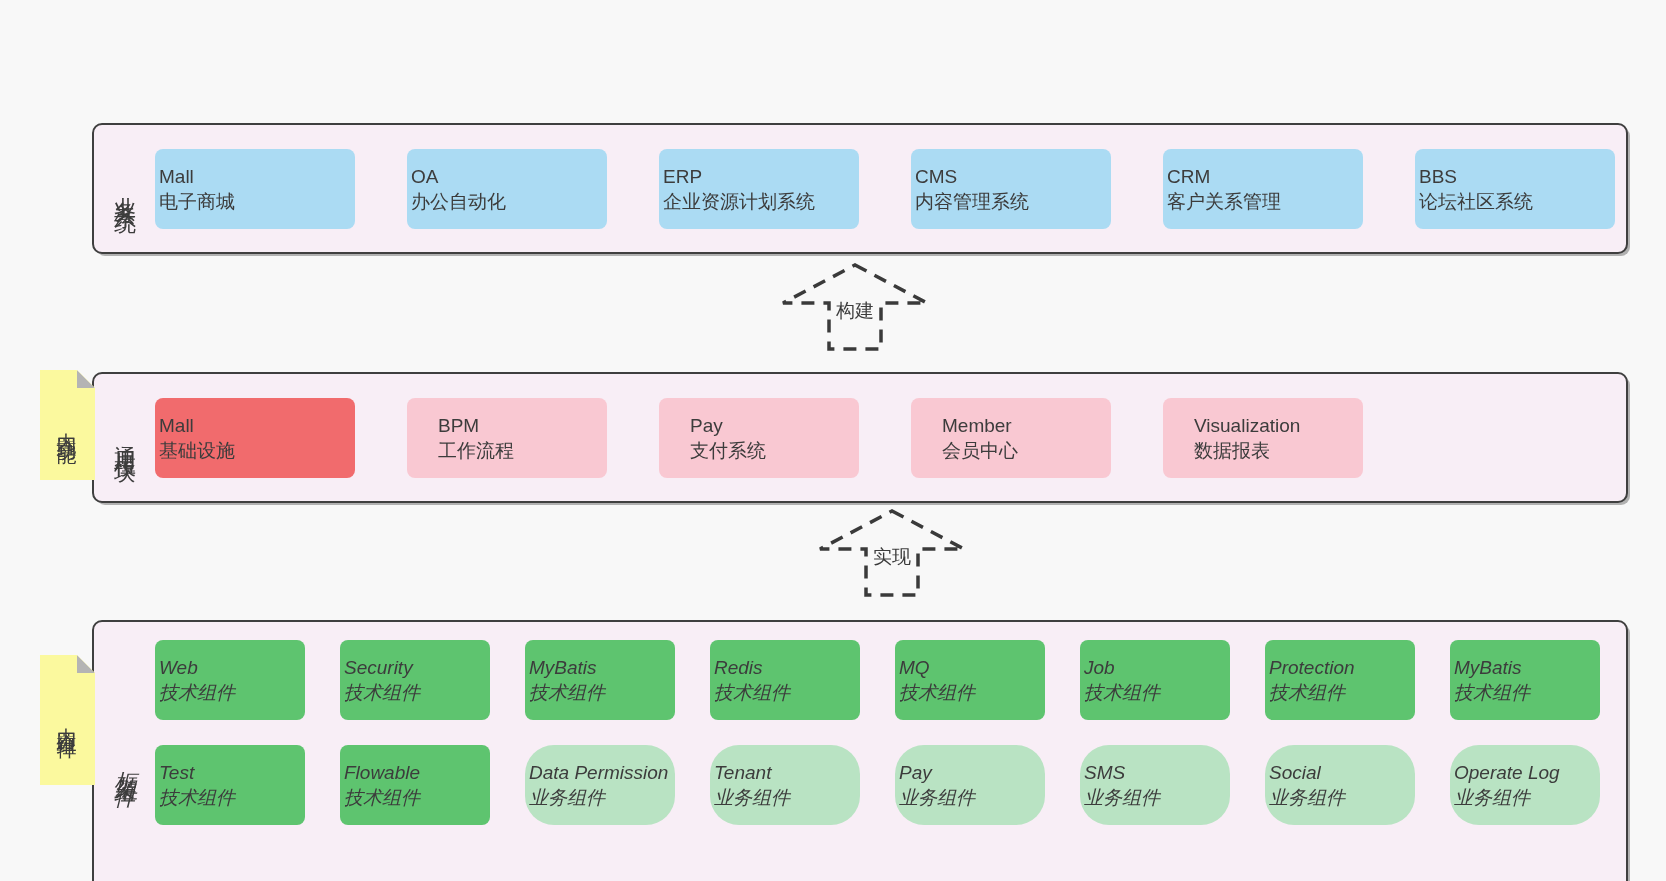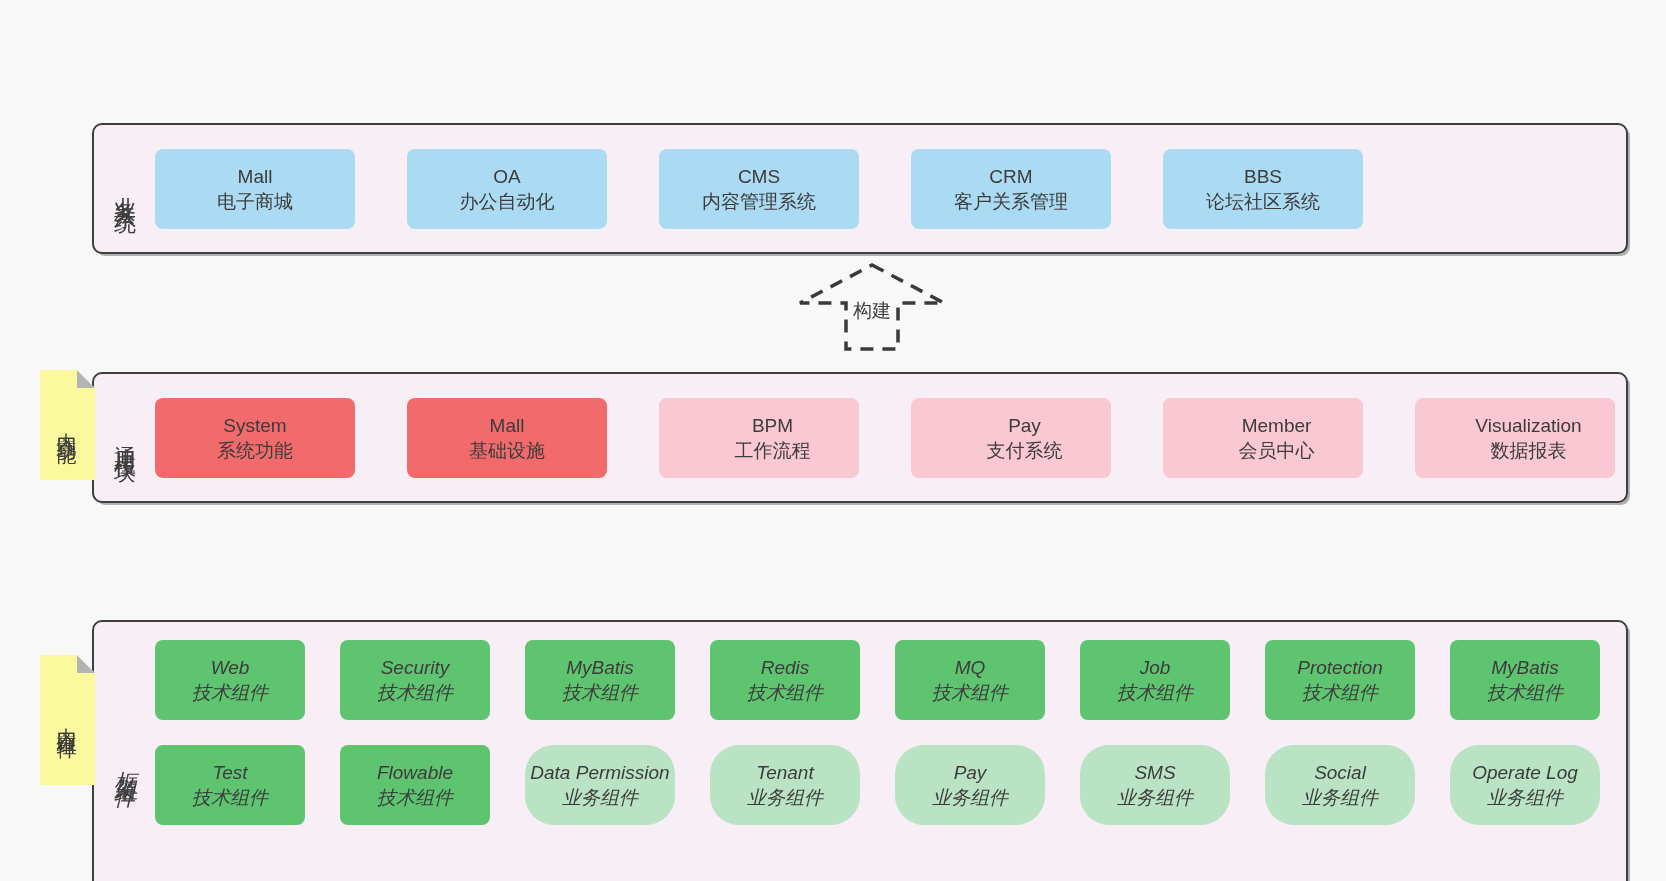--- a/index.html
+++ b/index.html
@@ -26,33 +26,33 @@
     font-size:22px;letter-spacing:5px;color:var(--text,#3c3c3c);
   }
   .boxes-row{
     position:absolute;left:61px;right:13px;top:0;bottom:0;
     display:flex;align-items:center;gap:52px;
   }
   .rows{position:absolute;left:61px;top:18px;display:flex;flex-direction:column;gap:25px;}
   .grid-row{display:flex;gap:35px;}
   .box{
     border-radius:8px;display:flex;flex-direction:column;
-    align-items:center;justify-content:center;text-align:center;
+    align-items:flex-start;justify-content:center;text-align:center;
     font-size:19px;line-height:25px;color:var(--text,#3c3c3c);
     box-sizing:border-box;padding:2px 4px;
   }
   .box-lg{width:200px;height:80px;flex:0 0 auto;}
   .box-sm{width:150px;height:80px;flex:0 0 auto;}
   .c-blue{background:var(--blue,#abdbf3);}
   .c-red{background:var(--red,#f16b6d);}
   .c-pink{background:var(--pink,#f9c8d2);padding-left:31px;}
   .c-green{background:var(--green,#5ec46f);}
   .c-lightgreen{background:var(--light-green,#b9e3c3);border-radius:29px;}
   .arrow{position:absolute;width:150px;height:90px;}
-  .arrow-build{left:797px;top:262px;}
+  .arrow-build{left:780px;top:262px;}
   .arrow-implement{left:817px;top:508px;}
   .arrow svg{display:block;width:100%;height:100%;}
   .arrow-label{
     position:absolute;left:50%;top:36px;transform:translateX(-50%);
     font-size:19px;background:var(--page-bg,#f8f8f8);
     padding:0 3px;white-space:nowrap;color:var(--text,#3c3c3c);
   }
   .sticky{
     position:absolute;left:40px;width:55px;z-index:5;
     background:var(--sticky-yellow,#fbf99e);
@@ -79,20 +79,24 @@
     <div class="boxes-row">
       <div class="box box-lg c-blue">
         <div>Mall</div>
         <div>电子商城</div>
       </div>
       <div class="box box-lg c-blue">
         <div>OA</div>
         <div>办公自动化</div>
       </div>
       <div class="box box-lg c-blue">
+        <div>ERP</div>
+        <div>企业资源计划系统</div>
+      </div>
+      <div class="box box-lg c-blue">
         <div>CMS</div>
         <div>内容管理系统</div>
       </div>
       <div class="box box-lg c-blue">
         <div>CRM</div>
         <div>客户关系管理</div>
       </div>
       <div class="box box-lg c-blue">
         <div>BBS</div>
         <div>论坛社区系统</div>
@@ -104,24 +108,20 @@
     <svg viewBox="0 0 150 90">
       <path d="M75 3 L147 41 L101 41 L101 87 L49 87 L49 41 L3 41 Z" fill="none" stroke="#3a3a3a" stroke-width="3.5" stroke-dasharray="13 9"></path>
     </svg>
     <span class="arrow-label">构建</span>
   </div>
 
   <div class="layer layer-modules">
     <div class="layer-label">通用模块</div>
     <div class="boxes-row">
       <div class="box box-lg c-red">
-        <div>System</div>
-        <div>系统功能</div>
-      </div>
-      <div class="box box-lg c-red">
         <div>Mall</div>
         <div>基础设施</div>
       </div>
       <div class="box box-lg c-pink">
         <div>BPM</div>
         <div>工作流程</div>
       </div>
       <div class="box box-lg c-pink">
         <div>Pay</div>
         <div>支付系统</div>
@@ -134,20 +134,26 @@
         <div>Visualization</div>
         <div>数据报表</div>
       </div>
     </div>
   </div>
   <div class="sticky sticky-modules">
     <span>内置功能</span>
     <div class="sticky-fold"></div>
   </div>
 
+  <div class="arrow arrow-implement">
+    <svg viewBox="0 0 150 90">
+      <path d="M75 3 L147 41 L101 41 L101 87 L49 87 L49 41 L3 41 Z" fill="none" stroke="#3a3a3a" stroke-width="3.5" stroke-dasharray="13 9"></path>
+    </svg>
+    <span class="arrow-label">实现</span>
+  </div>
 
   <div class="layer layer-components">
     <div class="layer-label">框架组件</div>
     <div class="rows">
       <div class="grid-row">
         <div class="box box-sm c-green">
           <div>Web</div>
           <div>技术组件</div>
         </div>
         <div class="box box-sm c-green">

